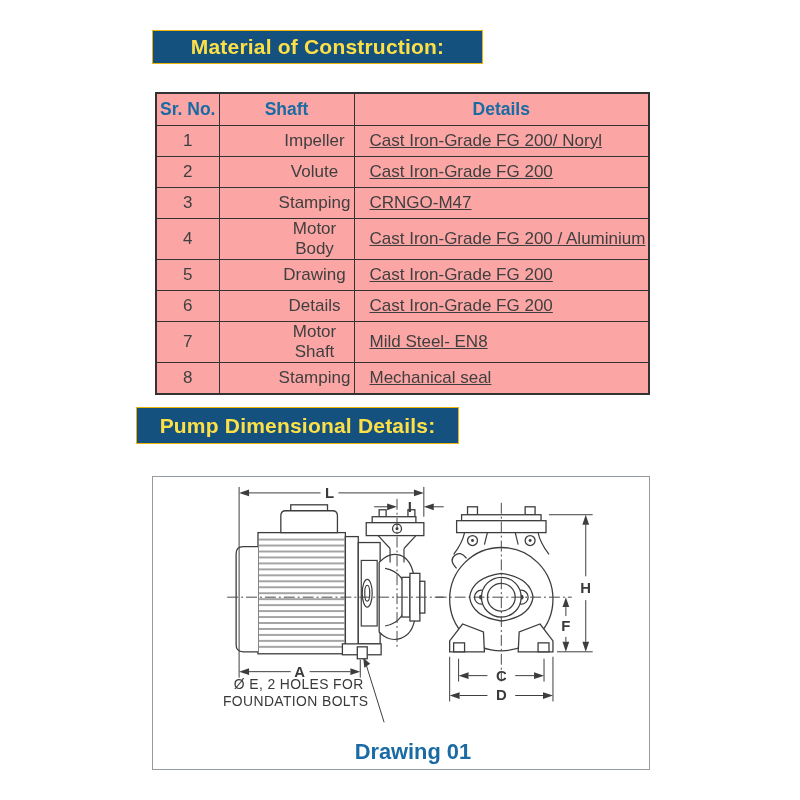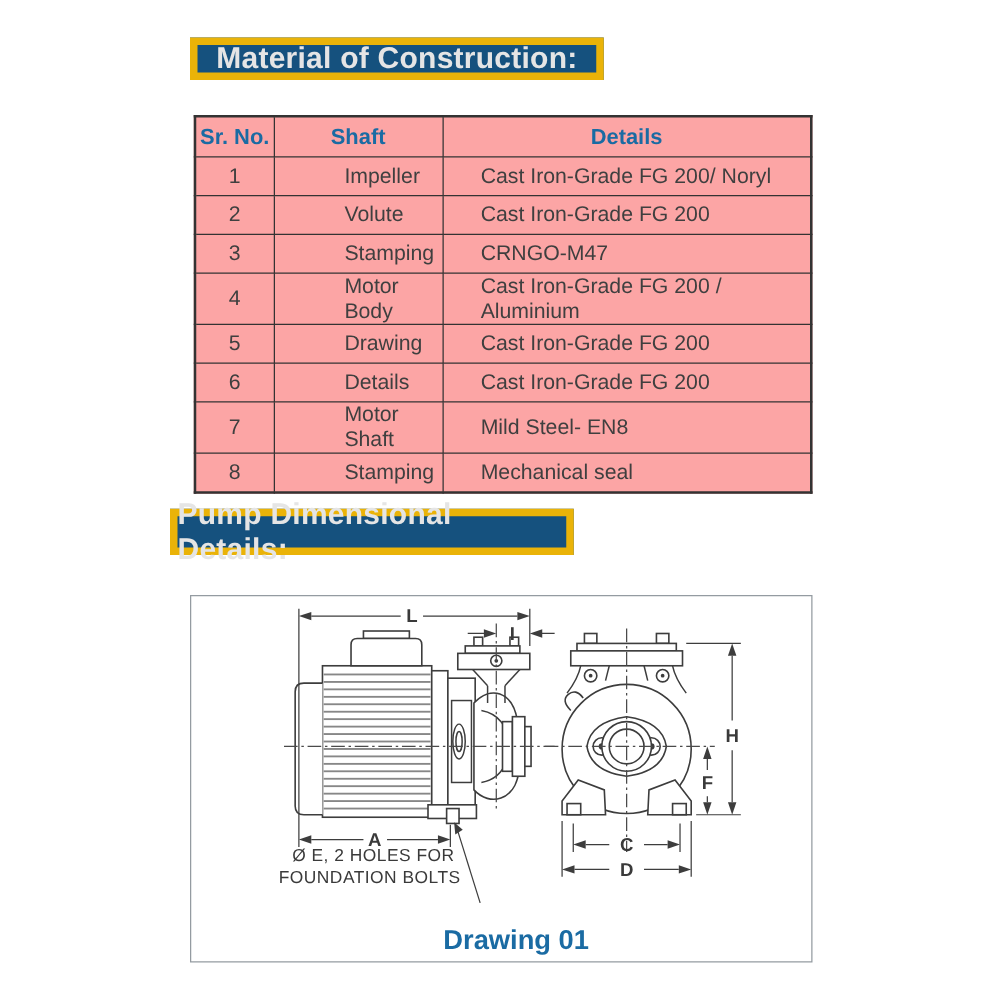--- a/index.html
+++ b/index.html
@@ -1,32 +1,32 @@
 <!DOCTYPE html>
 <html><head>
 <meta charset="utf-8">
 <style>
   html,body{margin:0;padding:0;background:#e8e8e8;}
   #page{position:relative;width:800px;height:800px;background:#ffffff;overflow:hidden;
         font-family:"Liberation Sans",sans-serif;}
-  .banner{position:absolute;background:#15517e;border:6px solid #eab308;color:#e5e5e5;
-          font-weight:bold;font-size:24px;letter-spacing:.2px;
+  .banner{position:absolute;background:#15517e;border:1px solid #eab308;color:#fde047;
+          font-weight:bold;font-size:21px;letter-spacing:.2px;
           display:flex;align-items:center;justify-content:center;box-sizing:border-box;}
   #banner-material{left:152px;top:30px;width:331px;height:34px;}
   #banner-dimensions{left:136px;top:407px;width:323px;height:37px;}
 
   .moc-table{position:absolute;left:155px;top:92px;width:493px;border-collapse:collapse;
              table-layout:fixed;background:#fca5a5;border:2.5px solid #333;}
   .moc-table th,.moc-table td{border:1.6px solid #333;padding:0;vertical-align:middle;
              font-family:"Liberation Sans",sans-serif;}
   .moc-table th{height:31px;font-size:17.5px;font-weight:bold;color:#1a6ba3;text-align:center;}
   .moc-table td{height:30px;font-size:17px;color:#3f3f3f;}
   td.c-sr{text-align:center;}
-  td.c-part{padding-left:56px;text-align:left;}
-  td.c-mat{padding-left:30px;text-align:left;}
+  td.c-part{padding-left:56px;text-align:center;}
+  td.c-mat{padding-left:15px;text-align:left;text-decoration:underline;}
 
   #drawing-box{position:absolute;left:152px;top:476px;width:498px;height:294px;
                border:1.5px solid #949ba1;box-sizing:border-box;background:#fff;}
   #pump-svg{display:block;width:100%;height:100%;}
   #pump-svg .s{stroke:#3d3d3d;stroke-width:1.3;fill:#fff;}
   #pump-svg .sn{stroke:#3d3d3d;stroke-width:1.2;fill:none;}
   #pump-svg .d{stroke:#3d3d3d;stroke-width:1;fill:none;}
   #pump-svg .ar{fill:#3d3d3d;stroke:none;}
   #pump-svg .cl{stroke:#4a4a4a;stroke-width:1;stroke-dasharray:11 3 2 3;fill:none;}
   #pump-svg .dimtxt{font:bold 15px "Liberation Sans",sans-serif;fill:#3a3a3a;}

